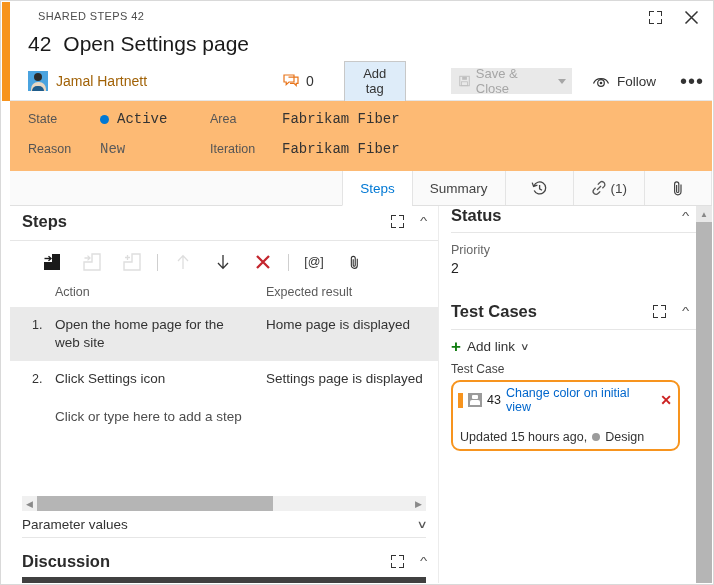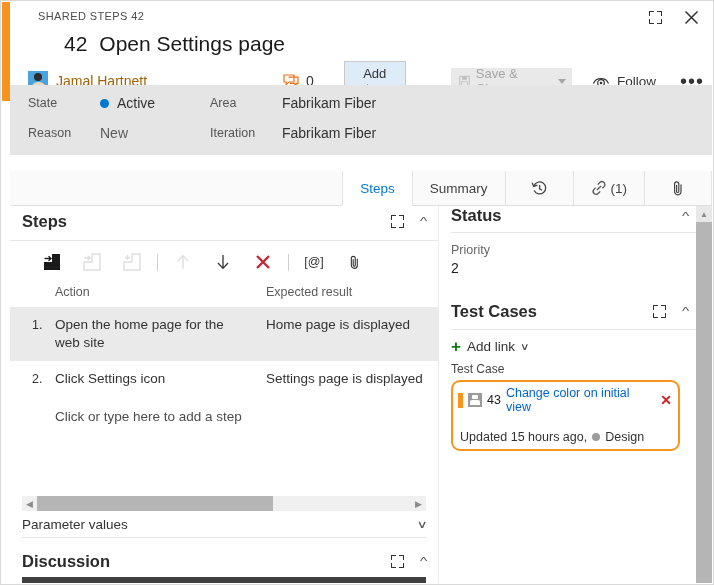--- a/index.html
+++ b/index.html
@@ -59,21 +59,21 @@
     position: absolute; width: 5px; height: 5px; display:block;
   }
   .maximize-glyph i:nth-child(1){ left:0; top:0; border-left:1.6px solid #333; border-top:1.6px solid #333;}
   .maximize-glyph i:nth-child(2){ right:0; top:0; border-right:1.6px solid #333; border-top:1.6px solid #333;}
   .maximize-glyph i:nth-child(3){ left:0; bottom:0; border-left:1.6px solid #333; border-bottom:1.6px solid #333;}
   .maximize-glyph i:nth-child(4){ right:0; bottom:0; border-right:1.6px solid #333; border-bottom:1.6px solid #333;}
 
   .title-row {
     position: absolute;
     left: 18px; top: 30px;
-    display: flex; align-items: flex-end; gap: 12px; margin-left: 36px;
+    display: flex; align-items: flex-end; gap: 12px;
   }
   .wi-id {
     font-size: 21px; color: #1a1a1a; font-weight: 400;
   }
   .wi-title {
     font-size: 21px; color: #1a1a1a; font-weight: 400;
   }
 
   .meta-row {
     position: absolute;
@@ -151,35 +151,35 @@
   }
   .ellipsis {
     margin-left: 24px;
     font-size: 20px; letter-spacing: 1px; color: #333;
     line-height: 10px; cursor: pointer;
   }
 
   
   .fields {
     position: absolute;
-    left: 9px; top: 84px; right: 1px;
+    left: 9px; top: 100px; right: 1px;
     height: 70px;
-    background: #e5e5e5;
+    background: #fdba74;
   }
   .field {
     position: absolute;
     display: flex; align-items: center;
   }
   .field .label {
     font-size: 12.5px; color: #555;
     width: 72px;
   }
   .field .value {
     font-size: 14px; color: #333;
-    display: flex; align-items: center; gap: 8px;
+    display: flex; align-items: center; gap: 8px; font-family: Liberation Mono, monospace;
   }
   .state-dot {
     width: 9px; height: 9px; border-radius: 50%;
     background: #0078d4; display: inline-block;
   }
   .value.muted { color: #5b5b5b; }
 
   
   .tabs {
     position: absolute;

